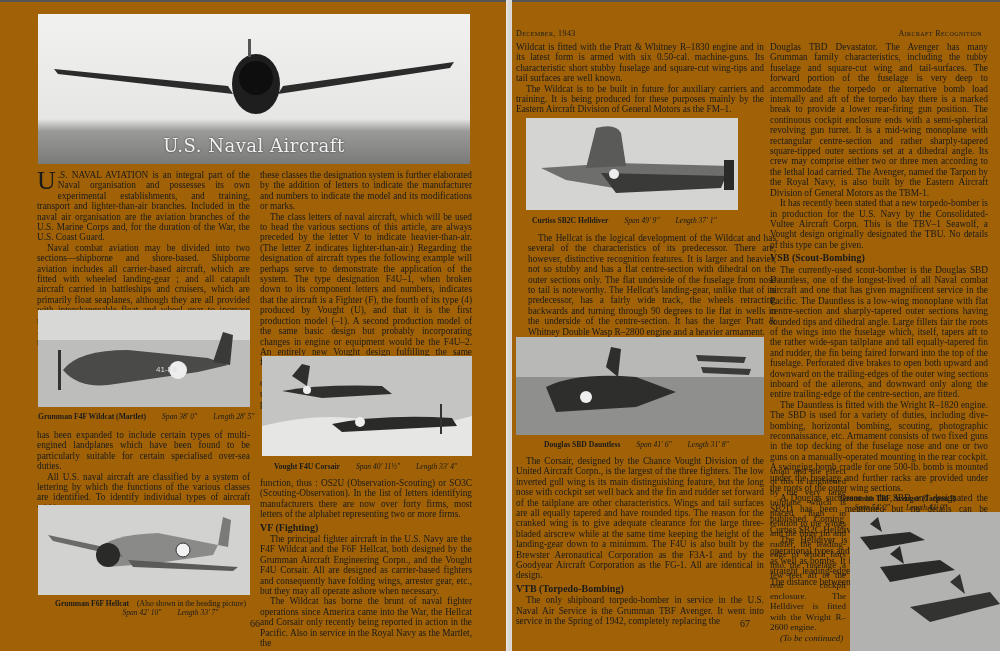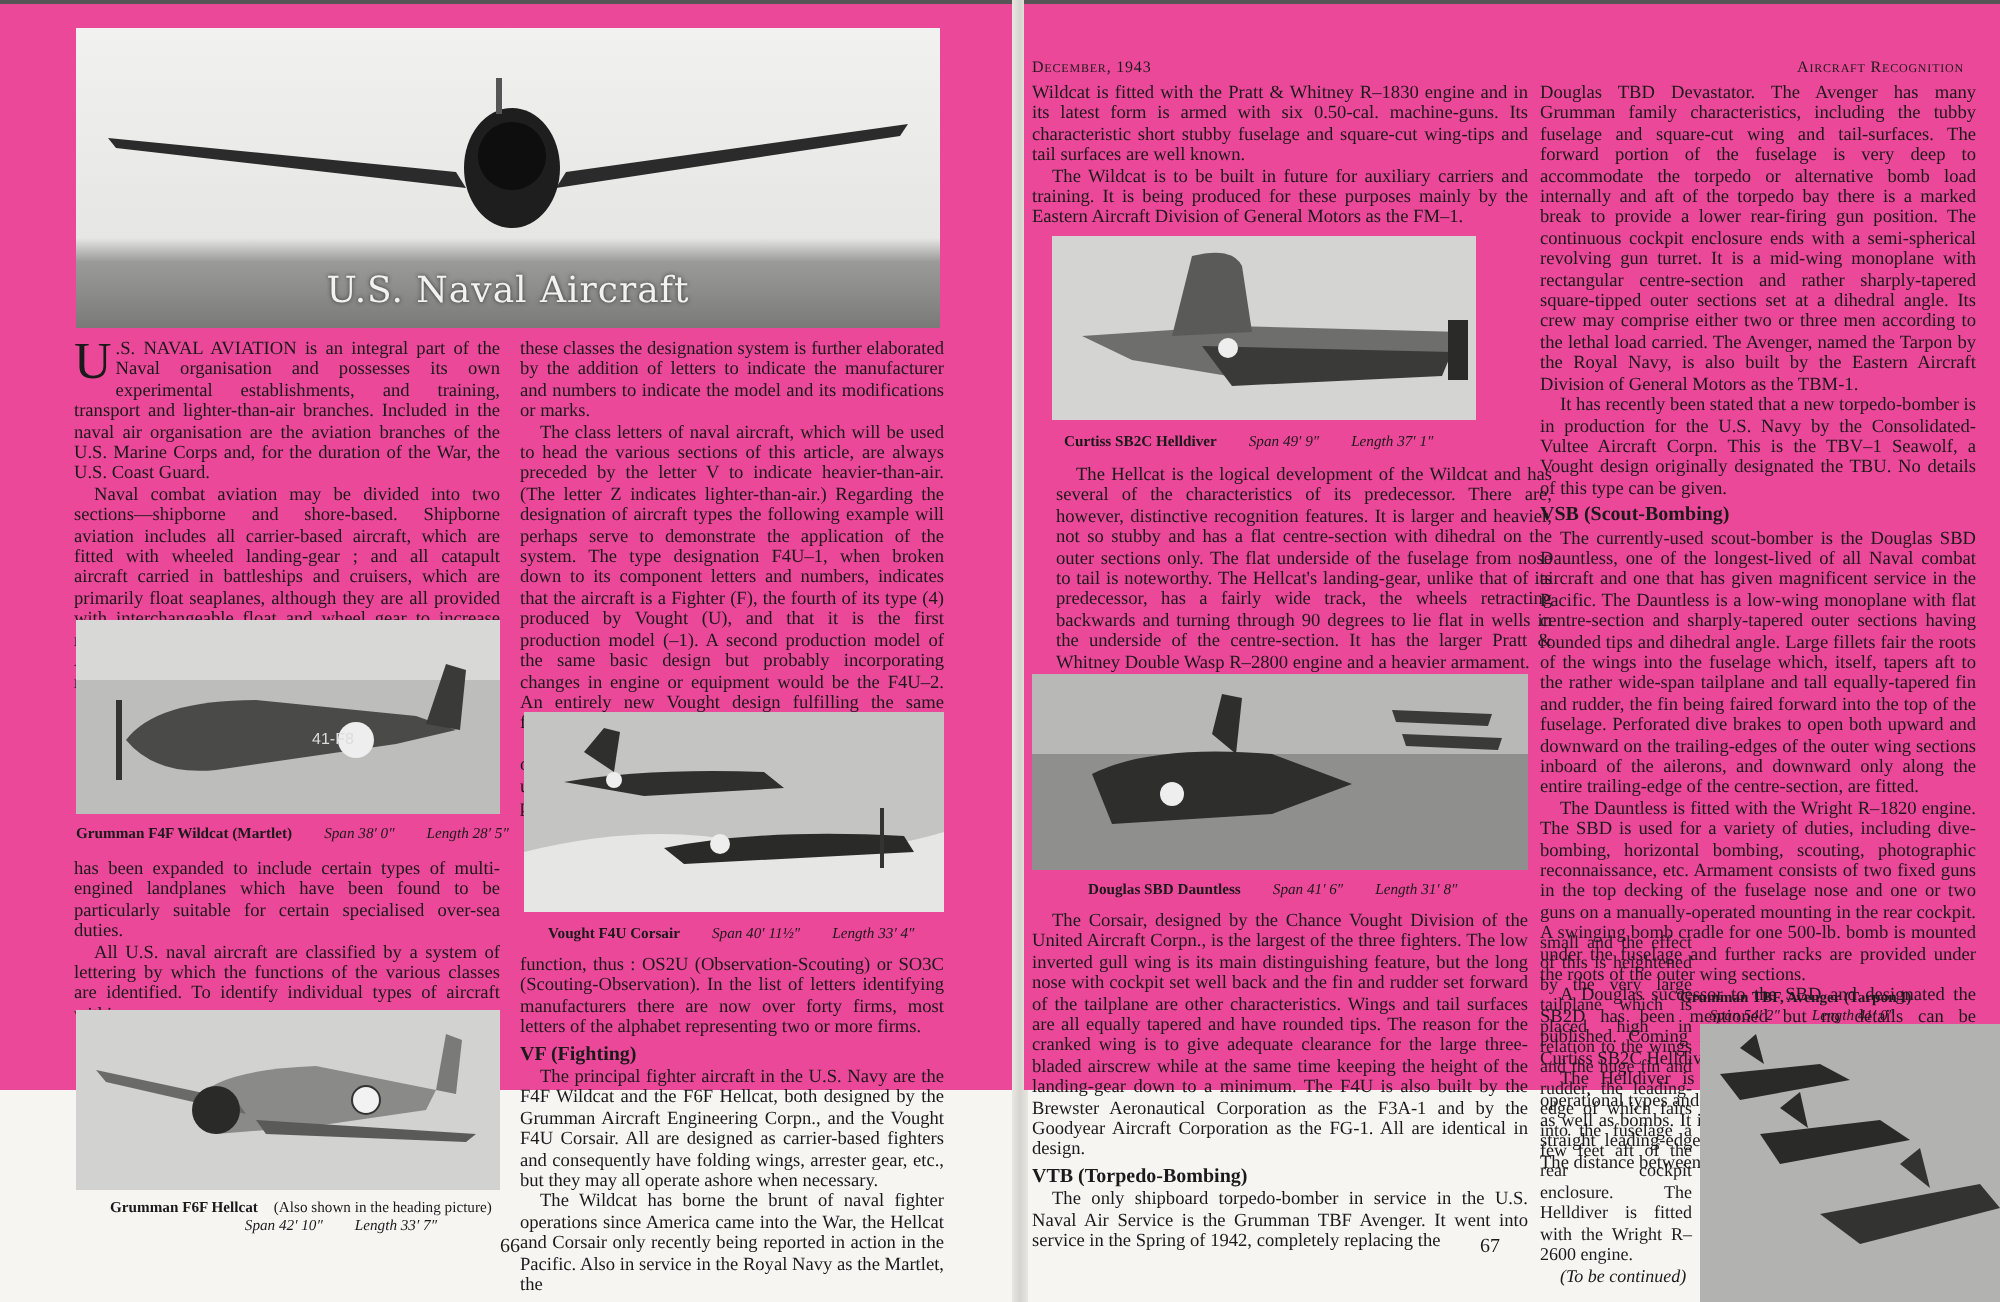--- a/index.html
+++ b/index.html
@@ -1,17 +1,17 @@
 <!DOCTYPE html>
 <html><head>
 <meta charset="utf-8">
 <style>
   html, body { margin: 0; padding: 0; }
   body { width: 1000px; height: 651px; position: relative; overflow: hidden; background: #f6f5f2; font-family: "Liberation Serif", "DejaVu Serif", serif; color: #1a1a1a; }
-  .page { position: absolute; top: 0; height: 545px; background: #ec4899; }
+  .page { position: absolute; top: 0; height: 651px; background: #a16207; }
   .page-left { left: 0; width: 508px; }
   .page-right { left: 512px; width: 488px; }
   .gutter { position: absolute; left: 506px; top: 0; width: 8px; height: 651px; background: linear-gradient(to right, #e8e6e1, #d6d4cf 50%, #e8e6e1); }
   .topline { position: absolute; top: 0; height: 2px; background: #555; }
   .col { position: absolute; font-size: 9.3px; line-height: 10.4px; text-align: justify; }
   .col p { margin: 0; text-indent: 10px; }
   .col p.noind { text-indent: 0; }
   .col h4 { margin: 3px 0 1px 0; font-size: 10px; font-weight: bold; }
   .dropcap { float: left; font-size: 26px; line-height: 20px; margin: 1px 2px 0 0; }
   .caption { position: absolute; font-size: 7.6px; white-space: nowrap; text-align: center; }

